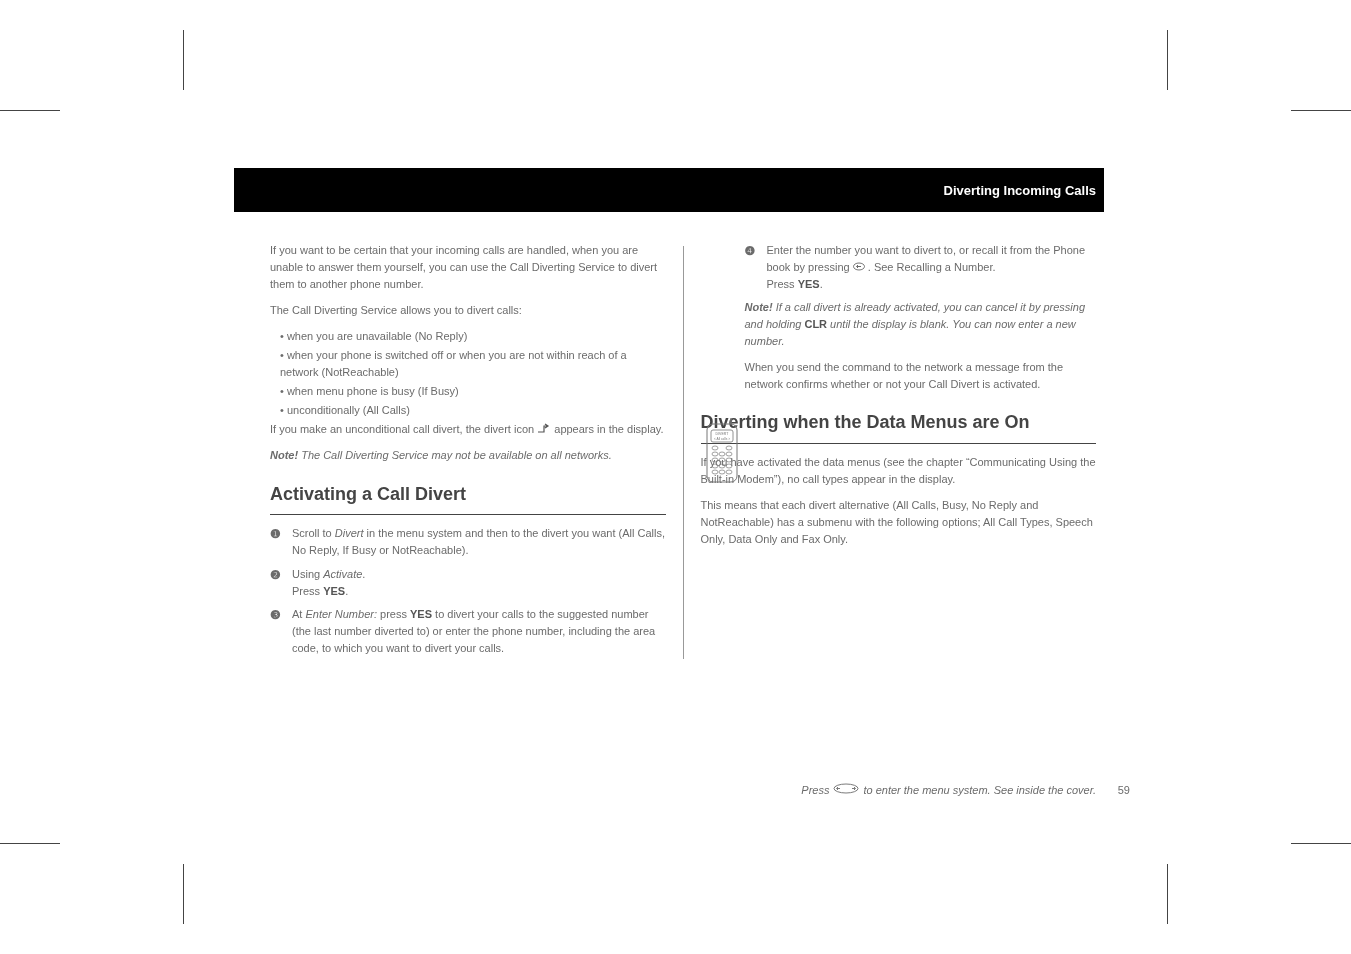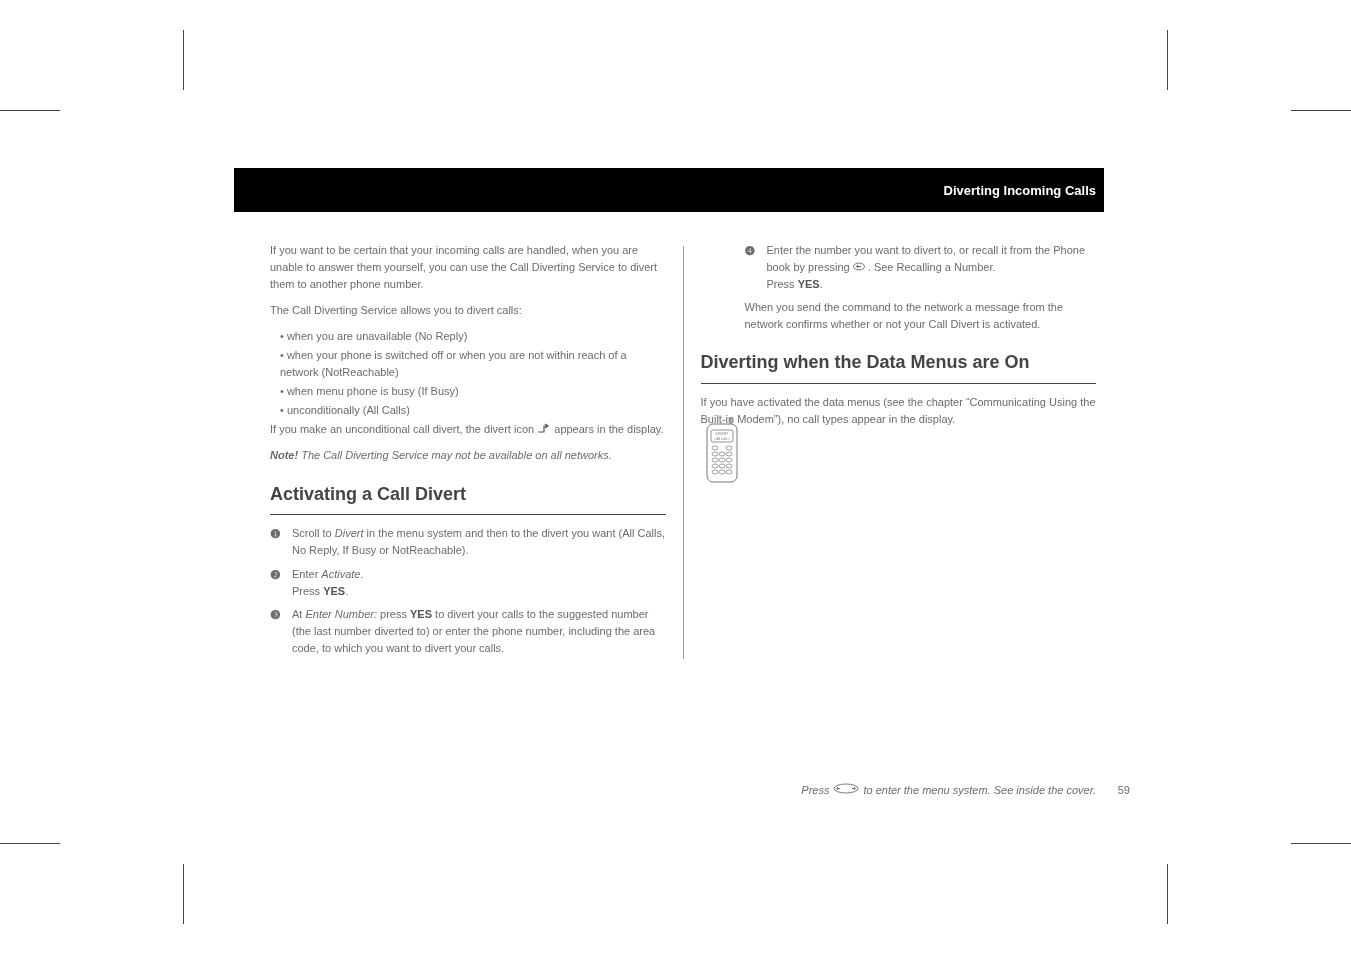--- a/index.html
+++ b/index.html
@@ -177,21 +177,21 @@
 
       <div class="step">
         <div class="num">❶</div>
         <div class="body">
           <span>Scroll to </span><span class="ital">Divert</span><span> in the menu system and then to the divert you want (All Calls, No Reply, If Busy or NotReachable).</span>
         </div>
       </div>
       <div class="step">
         <div class="num">❷</div>
         <div class="body">
-          <span>Enter </span><span class="ital">Activate</span><span style="white-space:pre-line">.
+          <span>Using </span><span class="ital">Activate</span><span style="white-space:pre-line">.
 Press </span><span class="bold">YES</span><span>.</span>
         </div>
       </div>
       <div class="step">
         <div class="num">❸</div>
         <div class="body">
           <span>At </span><span class="ital">Enter Number:</span><span> press </span><span class="bold">YES</span><span> to divert your calls to the suggested number (the last number diverted to) or enter the phone number, including the area code, to which you want to divert your calls.</span>
         </div>
       </div>
     </div>
@@ -207,20 +207,23 @@
             <span>
               <svg width="12" height="9" viewBox="0 0 12 9">
                   <ellipse cx="6" cy="4.5" rx="5.5" ry="3.5" fill="none" stroke="#555" stroke-width="0.8"></ellipse>
                   <path d="M8 4.5 L4 4.5 M5 3 L3.5 4.5 L5 6" fill="none" stroke="#555" stroke-width="0.9"></path>
                 </svg>
             </span>
             <span style="white-space:pre-line">. See Recalling a Number.
 Press </span><span class="bold">YES</span><span>.</span>
           </div>
         </div>
+        <p>
+          <span class="note-label">Note!</span><span class="ital"> If a call divert is already activated, you can cancel it by pressing and holding </span><span class="bold">CLR</span><span class="ital"> until the display is blank. You can now enter a new number.</span>
+        </p>
         <p>When you send the command to the network  a message from the network confirms whether or not your Call Divert is activated.</p>
       </div>
 
       <div class="phone-figure">
         <svg viewBox="0 0 34 74">
           <rect x="2" y="6" width="30" height="58" rx="6" fill="none" stroke="#777" stroke-width="1"></rect>
           <rect x="6" y="12" width="22" height="12" rx="2" fill="none" stroke="#777" stroke-width="0.8"></rect>
           <text x="17" y="17" font-size="3.5" text-anchor="middle" fill="#777">DIVERT</text>
           <text x="17" y="22" font-size="3.2" text-anchor="middle" fill="#777">&lt; All calls &gt;</text>
           <g stroke="#777" stroke-width="0.7" fill="none">
@@ -238,20 +241,21 @@
             <ellipse cx="10" cy="54" rx="3" ry="2"></ellipse>
               <ellipse cx="17" cy="54" rx="3" ry="2"></ellipse>
               <ellipse cx="24" cy="54" rx="3" ry="2"></ellipse>
           </g>
           <line x1="26" y1="6" x2="26" y2="0" stroke="#777" stroke-width="1.4"></line>
         </svg>
       </div>
 
       <div class="h2">Diverting when the Data Menus are On</div>
       <p>If you have activated the data menus (see the chapter “Communicating Using the Built-in Modem”), no call types appear in the display.</p>
+      <p>This means that each divert alternative (All Calls, Busy, No Reply and NotReachable) has a submenu with the following options; All Call Types, Speech Only, Data Only and Fax Only.</p>
     </div>
   </div>
 
   <div class="footer">
     <span>Press </span>
     <span>
       <svg width="26" height="11" viewBox="0 0 26 11">
           <ellipse cx="13" cy="5.5" rx="12" ry="4.5" fill="none" stroke="#6b6b6b" stroke-width="0.9"></ellipse>
           <path d="M7 5.5 L4 5.5 M5 4 L3.5 5.5 L5 7 M19 5.5 L22 5.5 M21 4 L22.5 5.5 L21 7" stroke="#6b6b6b" stroke-width="0.9" fill="none"></path>
         </svg>

